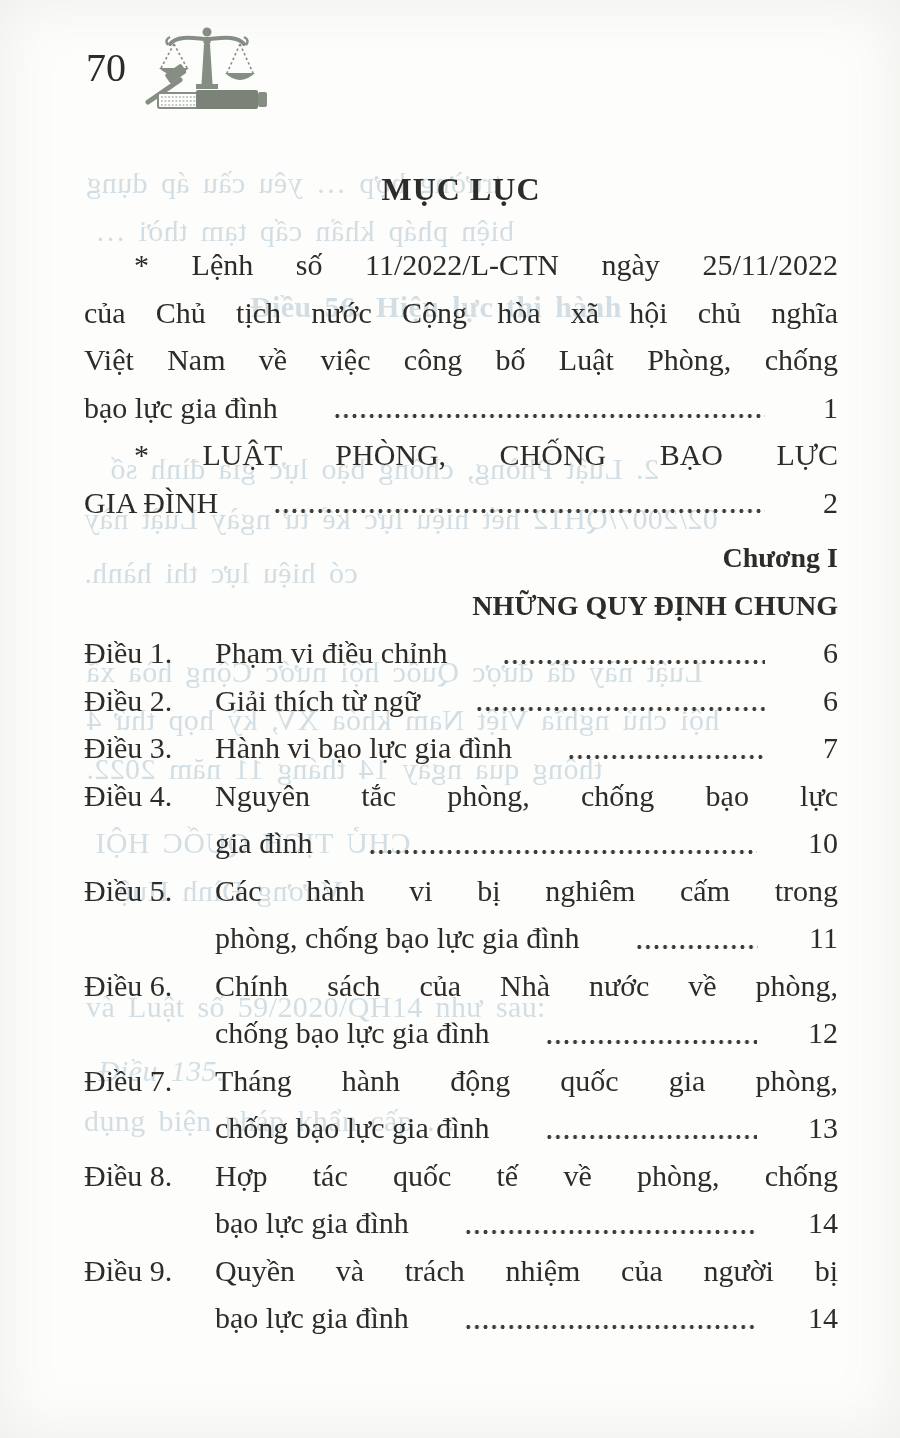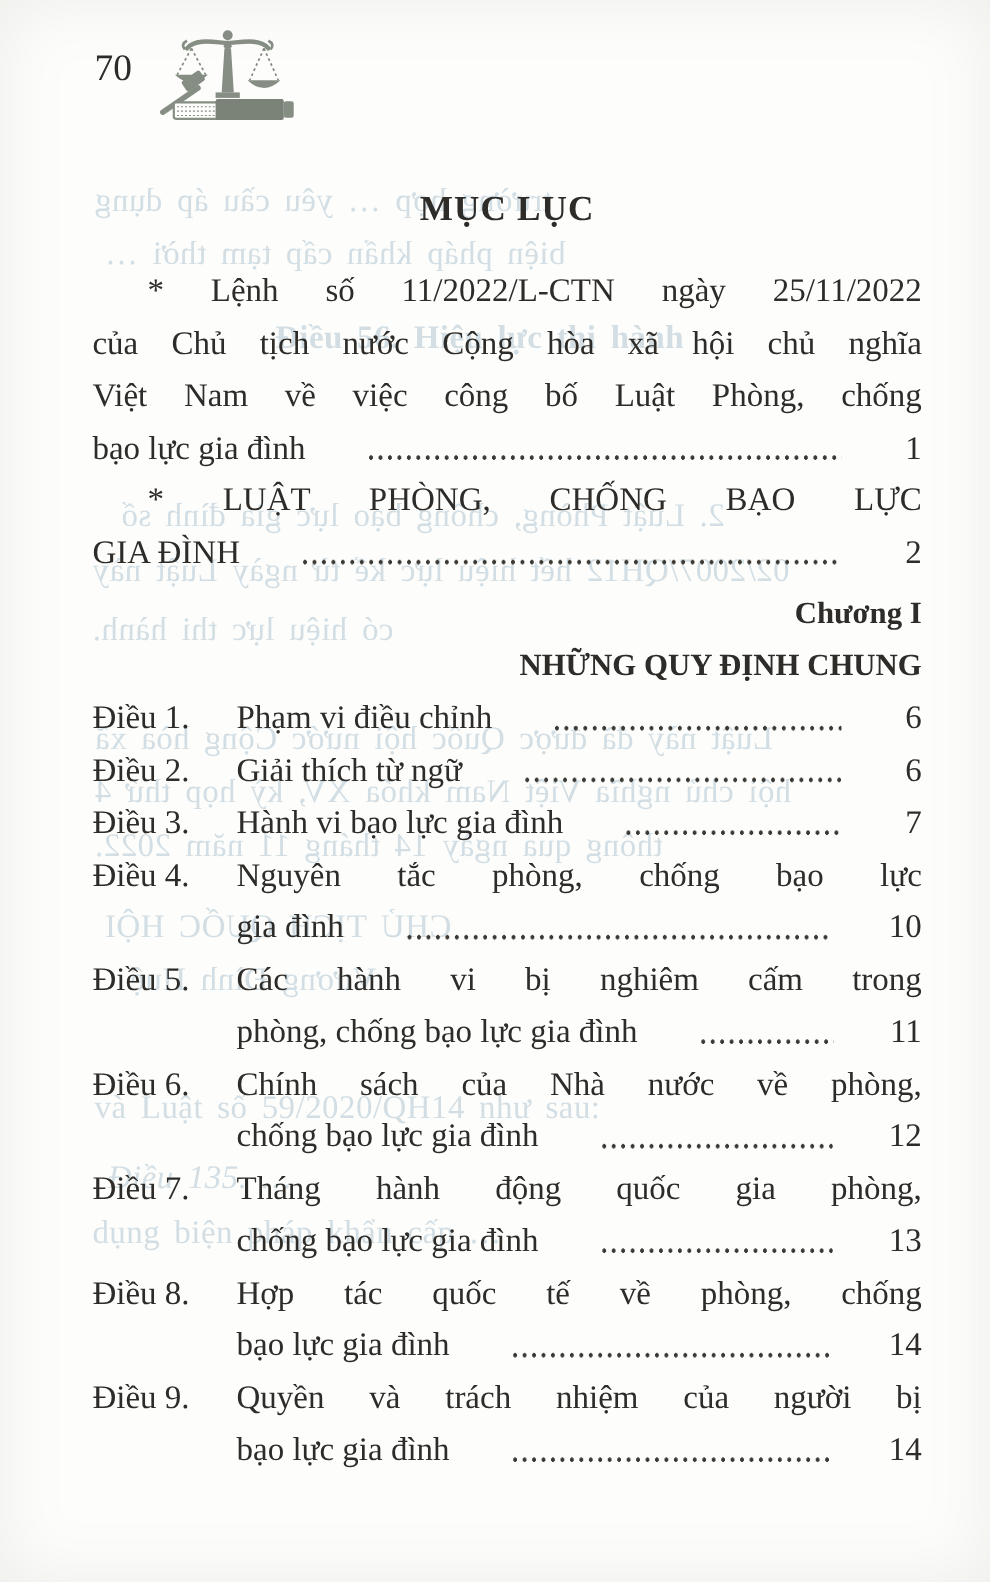--- a/index.html
+++ b/index.html
@@ -10,21 +10,21 @@
   }
   
   .ghost-layer{position:absolute;inset:0;z-index:0;pointer-events:none;}
   .ghost{
     position:absolute;font-size:30px;line-height:1.1;white-space:nowrap;
     color:#b4c9d4;opacity:.58;filter:blur(.6px);letter-spacing:.4px;word-spacing:5px;
   }
   .ghost.mirror{transform:scaleX(-1);}
   .content{position:relative;z-index:1;padding:0 62px 0 84px;}
   .header{position:relative;height:128px;}
-  .pageno{position:absolute;left:2px;top:44px;font-size:34px;}
+  .pageno{position:absolute;left:2px;top:44px;font-size:40px;}
   .logo{position:absolute;left:56px;top:22px;width:135px;height:92px;}
   .title{margin:44px 0 0;text-align:center;font-size:32px;font-weight:bold;letter-spacing:1px;line-height:1.1;}
   .toc{margin-top:34px;font-size:30px;line-height:47.5px;}
   .jline{text-align:justify;text-align-last:justify;-moz-text-align-last:justify;}
   .indent1{text-indent:50px;}
   .lastline{display:flex;align-items:baseline;gap:48px;}
   .lastline .txt{white-space:nowrap;flex:0 0 auto;}
   .leader{
     flex:1 1 auto;height:6px;align-self:flex-end;margin:0 3px 12px 7px;
     background-image:radial-gradient(circle at 4.3px 3px,#3b3933 1.75px,rgba(0,0,0,0) 2.15px);

